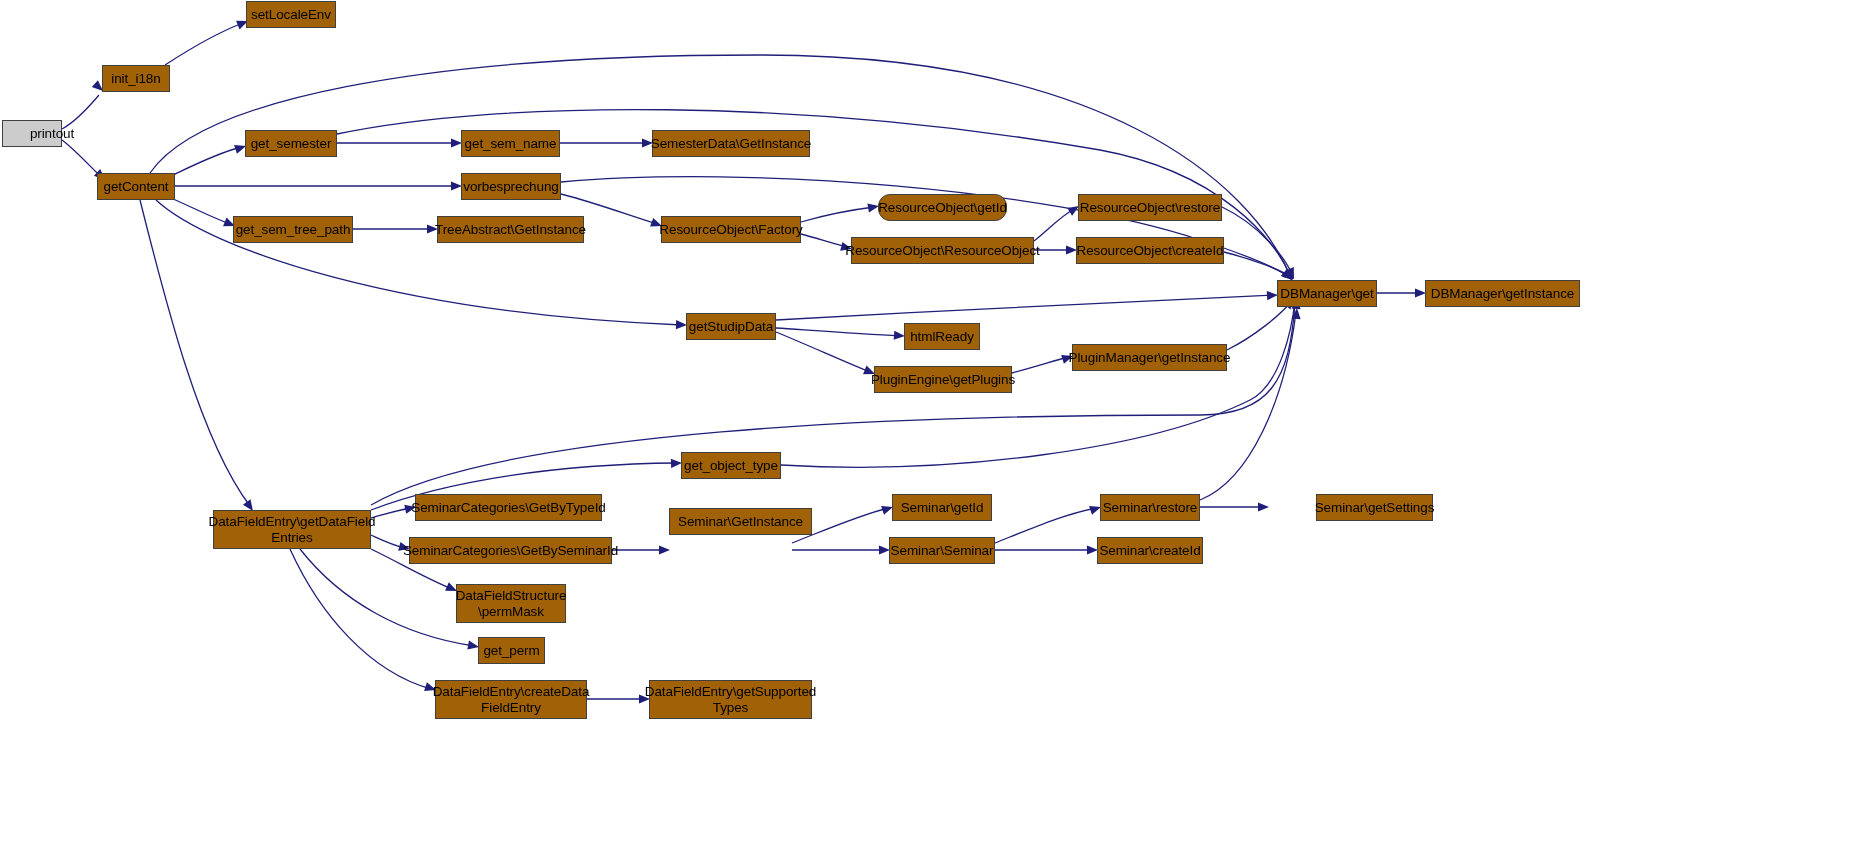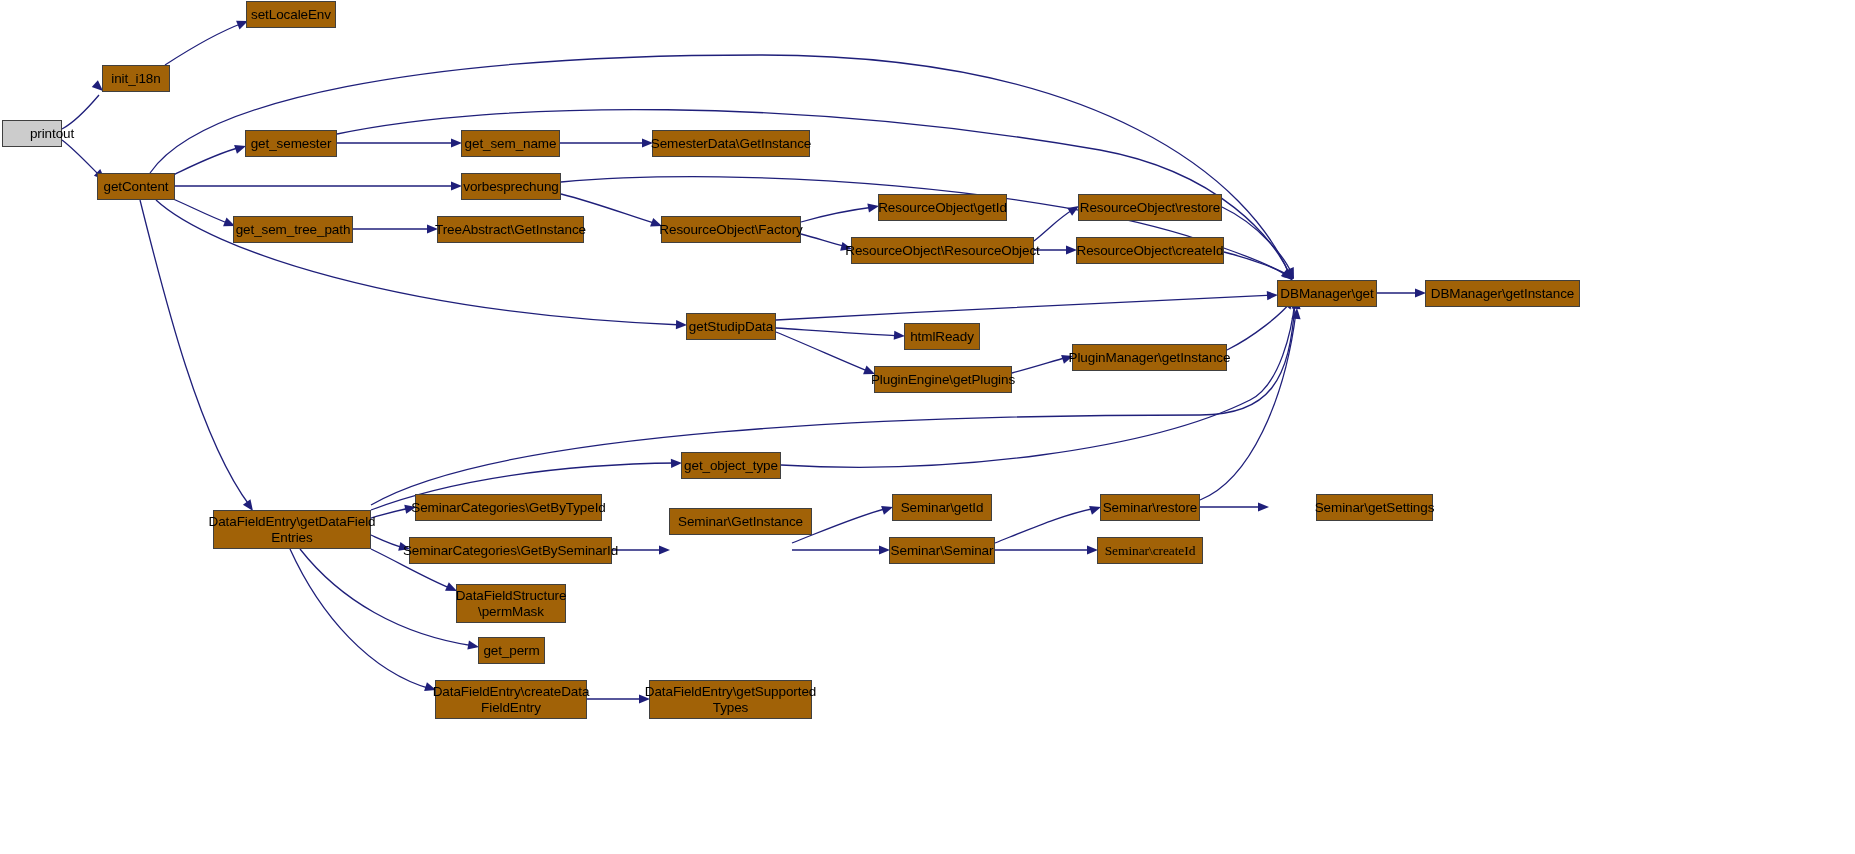--- a/index.html
+++ b/index.html
@@ -142,40 +142,40 @@
       <div class="node" style="left: 102px; top: 65px; width: 68px; height: 27px;">init_i18n</div>
       <div class="node" style="left: 246px; top: 1px; width: 90px; height: 27px;">setLocaleEnv</div>
       <div class="node" style="left: 97px; top: 173px; width: 78px; height: 27px;">getContent</div>
       <div class="node" style="left: 245px; top: 130px; width: 92px; height: 27px;">get_semester</div>
       <div class="node" style="left: 461px; top: 130px; width: 99px; height: 27px;">get_sem_name</div>
       <div class="node" style="left: 652px; top: 130px; width: 158px; height: 27px;">SemesterData\GetInstance</div>
       <div class="node" style="left: 461px; top: 173px; width: 100px; height: 27px;">vorbesprechung</div>
       <div class="node" style="left: 233px; top: 216px; width: 120px; height: 27px;">get_sem_tree_path</div>
       <div class="node" style="left: 437px; top: 216px; width: 147px; height: 27px;">TreeAbstract\GetInstance</div>
       <div class="node" style="left: 661px; top: 216px; width: 140px; height: 27px;">ResourceObject\Factory</div>
-      <div class="node" style="left: 878px; top: 194px; width: 129px; height: 27px;">ResourceObject\getId</div>
+      <div class="node" style="left: 878px; top: 194px; width: 129px; height: 27px; border-radius: 12px;">ResourceObject\getId</div>
       <div class="node" style="left: 851px; top: 237px; width: 183px; height: 27px;">ResourceObject\ResourceObject</div>
       <div class="node" style="left: 1078px; top: 194px; width: 144px; height: 27px;">ResourceObject\restore</div>
       <div class="node" style="left: 1076px; top: 237px; width: 148px; height: 27px;">ResourceObject\createId</div>
       <div class="node" style="left: 1277px; top: 280px; width: 100px; height: 27px;">DBManager\get</div>
       <div class="node" style="left: 1425px; top: 280px; width: 155px; height: 27px;">DBManager\getInstance</div>
       <div class="node" style="left: 686px; top: 313px; width: 90px; height: 27px;">getStudipData</div>
       <div class="node" style="left: 904px; top: 323px; width: 76px; height: 27px;">htmlReady</div>
       <div class="node" style="left: 874px; top: 366px; width: 138px; height: 27px;">PluginEngine\getPlugins</div>
       <div class="node" style="left: 1072px; top: 344px; width: 155px; height: 27px;">PluginManager\getInstance</div>
       <div class="node" style="left: 213px; top: 510px; width: 158px; height: 39px;">DataFieldEntry\getDataField
 Entries</div>
       <div class="node" style="left: 681px; top: 452px; width: 100px; height: 27px;">get_object_type</div>
       <div class="node" style="left: 415px; top: 494px; width: 187px; height: 27px;">SeminarCategories\GetByTypeId</div>
       <div class="node" style="left: 409px; top: 537px; width: 203px; height: 27px;">SeminarCategories\GetBySeminarId</div>
       <div class="node" style="left: 669px; top: 508px; width: 143px; height: 27px;">Seminar\GetInstance</div>
       <div class="node" style="left: 892px; top: 494px; width: 100px; height: 27px;">Seminar\getId</div>
       <div class="node" style="left: 889px; top: 537px; width: 106px; height: 27px;">Seminar\Seminar</div>
       <div class="node" style="left: 1100px; top: 494px; width: 100px; height: 27px;">Seminar\restore</div>
-      <div class="node" style="left: 1097px; top: 537px; width: 106px; height: 27px; font-family: Liberation Serif, serif;">Seminar\createId</div>
+      <div class="node" style="left: 1097px; top: 537px; width: 106px; height: 27px;">Seminar\createId</div>
       <div class="node" style="left: 1268px; top: 494px; width: 117px; height: 27px; margin-left: 48px;">Seminar\getSettings</div>
       <div class="node" style="left: 456px; top: 584px; width: 110px; height: 39px;">DataFieldStructure
 \permMask</div>
       <div class="node" style="left: 478px; top: 637px; width: 67px; height: 27px;">get_perm</div>
       <div class="node" style="left: 435px; top: 680px; width: 152px; height: 39px;">DataFieldEntry\createData
 FieldEntry</div>
       <div class="node" style="left: 649px; top: 680px; width: 163px; height: 39px;">DataFieldEntry\getSupported
 Types</div>
     </div>
 </div>

